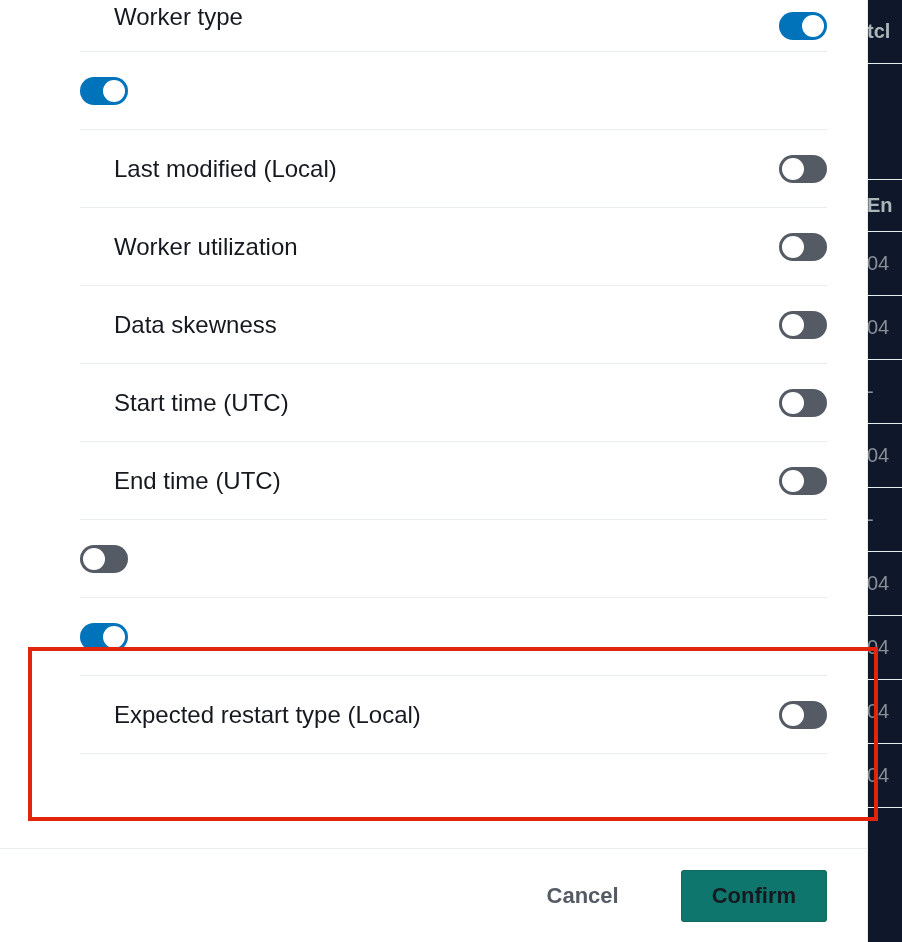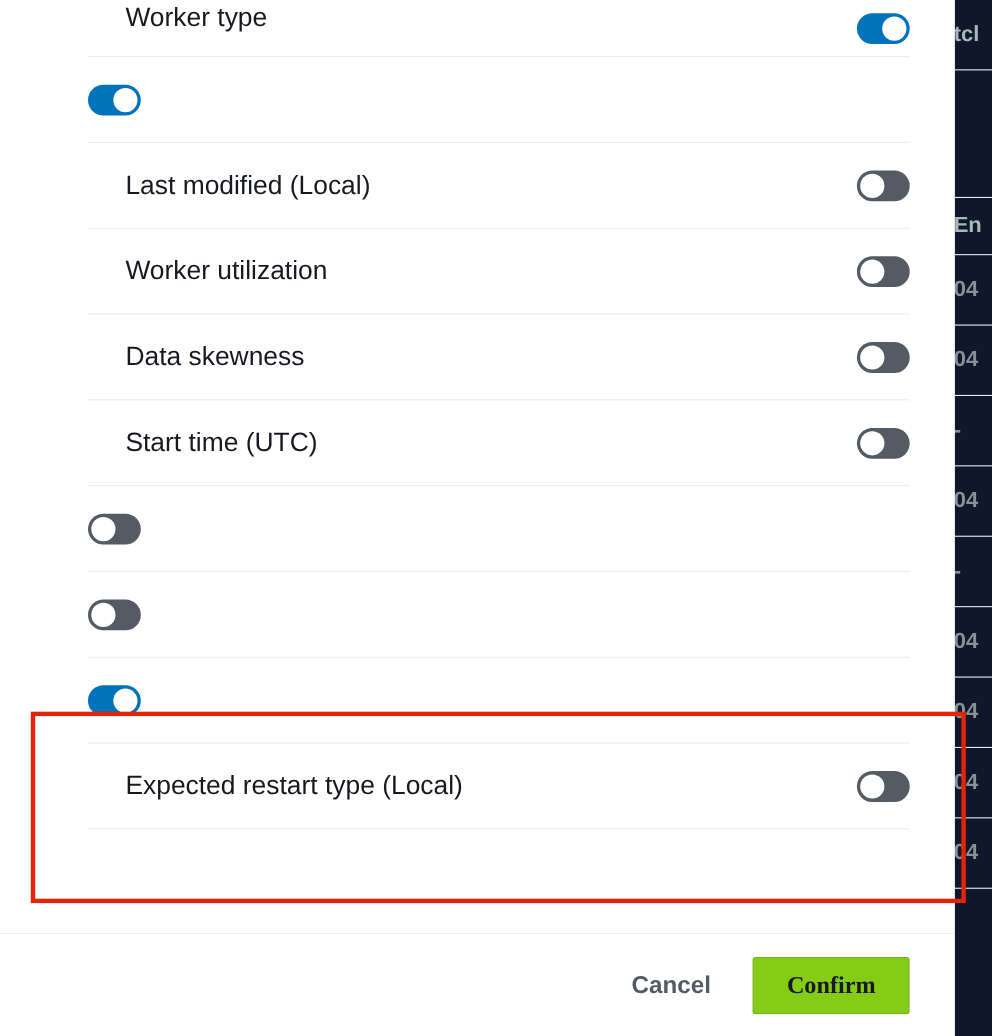--- a/index.html
+++ b/index.html
@@ -1,21 +1,21 @@
 <!DOCTYPE html>
 <html><head>
 <meta charset="utf-8">
 <style>
   * { box-sizing: border-box; margin: 0; padding: 0; }
   html, body { width: 902px; height: 942px; font-family: "Amazon Ember", "Helvetica Neue", Arial, sans-serif; color: #16191f; background: #fff; overflow: hidden; }
   .viewport { position: relative; width: 902px; height: 942px; }
 
   
   .bg-table { position: absolute; top: 0; right: 0; width: 40px; height: 100%; background: #0f172a; border-left: 1px solid #eaeded; }
-  .bg-row { height: 64px; border-bottom: 1px solid #eaeded; display: flex; align-items: center; padding-left: 4px; color: #879196; font-size: 20px; font-weight: 700; }
+  .bg-row { height: 64px; border-bottom: 1px solid #eaeded; display: flex; align-items: center; padding-left: 4px; color: #879196; font-size: 20px; font-weight: 400; }
   .bg-header { color: #aab7b8; font-weight: 700; }
 
   
   .panel { position: absolute; top: 0; left: 0; width: 868px; height: 942px; background: #fff; box-shadow: 2px 0 8px rgba(0,0,0,0); border-right: 1px solid #eaeded; display: flex; flex-direction: column; }
   .list { flex: 1; overflow: hidden; padding: 0 40px 0 80px; }
   .row { display: flex; align-items: center; justify-content: space-between; height: 78px; border-bottom: 1px solid #eaeded; }
   .row:first-child { height: 52px; border-bottom: 1px solid #eaeded; }
   .row-label { font-size: 24px; font-weight: 400; padding-left: 34px; color: #16191f; }
   .row:first-child .row-label { margin-top: -18px; }
 
@@ -24,24 +24,24 @@
 
   
   .toggle { width: 48px; height: 28px; border-radius: 14px; position: relative; cursor: pointer; transition: background .15s; flex-shrink: 0; }
   .toggle .knob { position: absolute; top: 3px; width: 22px; height: 22px; border-radius: 50%; background: #fff; transition: left .15s; }
   .toggle.off { background: #545b64; }
   .toggle.off .knob { left: 3px; }
   .toggle.on { background: #0073bb; }
   .toggle.on .knob { left: 23px; }
 
   
-  .footer { border-top: 1px solid #eaeded; height: 94px; display: flex; align-items: center; justify-content: flex-end; gap: 8px; padding: 0 40px 0 0; }
+  .footer { border-top: 1px solid #eaeded; height: 94px; display: flex; align-items: center; justify-content: flex-end; gap: 32px; padding: 0 40px 0 0; }
   .btn { font-size: 22px; font-weight: 700; height: 52px; padding: 0 30px; border-radius: 3px; cursor: pointer; display: inline-flex; align-items: center; justify-content: center; border: none; background: none; }
   .btn-cancel { color: #545b64; }
-  .btn-confirm { background: #84cc16; color: #16191f; border: 1px solid #16191f22; font-family: Liberation Serif, serif; }
+  .btn-confirm { background: #0f766e; color: #16191f; border: 1px solid #16191f22; }
 </style>
 </head>
 <body>
 
 <div class="viewport">
 
   <div class="bg-table">
     <div class="bg-row bg-header">
       <span>tcl</span>
     </div>
@@ -109,20 +109,21 @@
             <div class="knob"></div>
           </div>
         </div>
         <div class="row">
           <span class="row-label">Start time (UTC)</span>
           <div class="toggle off">
             <div class="knob"></div>
           </div>
         </div>
         <div class="row">
+          <span class="row-label">End time (UTC)</span>
           <div class="toggle off">
             <div class="knob"></div>
           </div>
         </div>
         <div class="row">
           <div class="toggle off">
             <div class="knob"></div>
           </div>
         </div>
         <div class="row">

